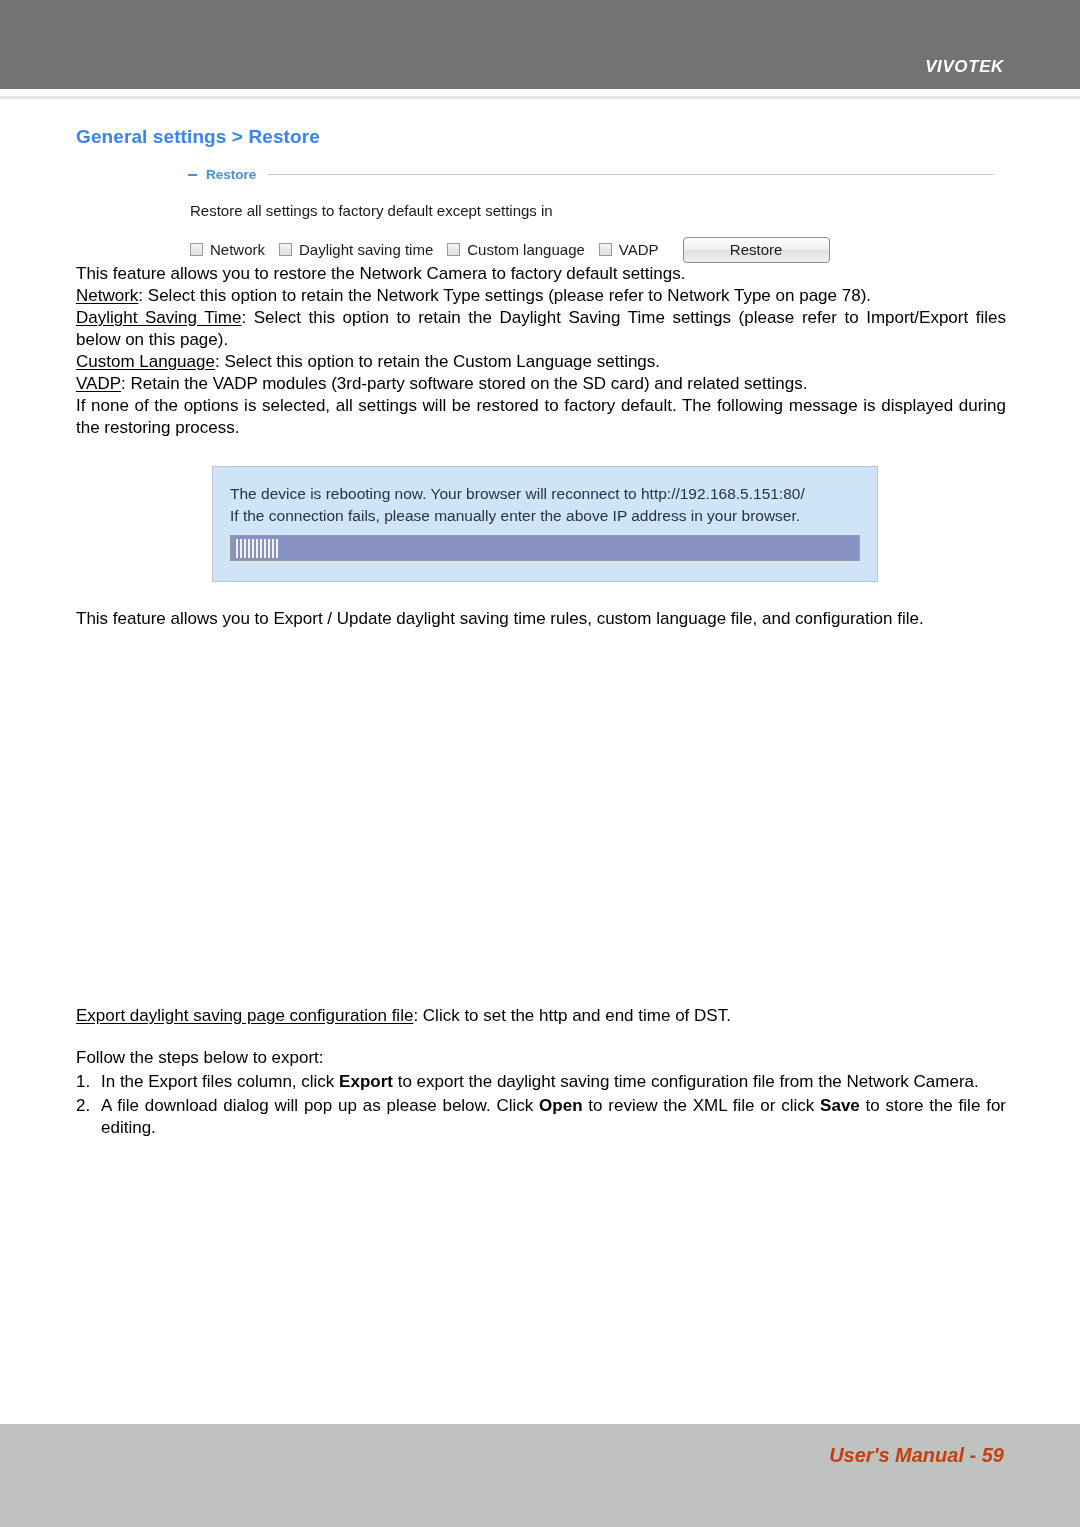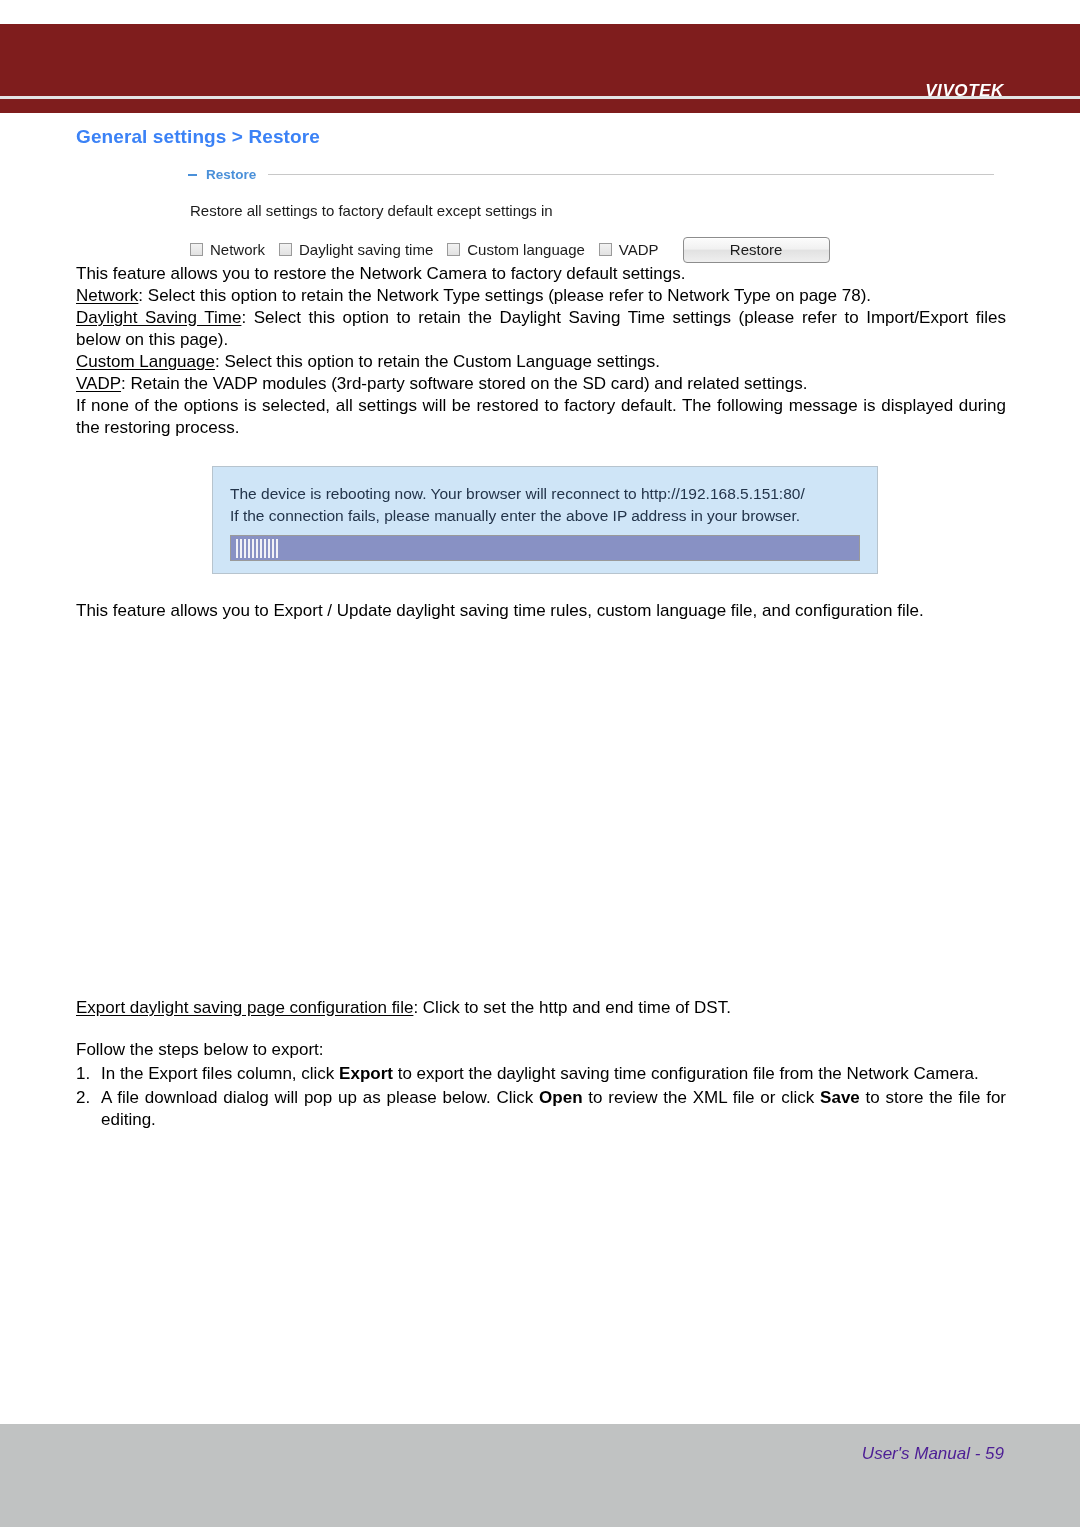--- a/index.html
+++ b/index.html
@@ -15,22 +15,21 @@
     color: #000000;
     overflow: hidden;
   }
 
   
   .header-band {
     position: absolute;
     left: 0; top: 0;
     width: 1080px;
     height: 89px;
-    background: #7f1d1d;
-    margin-top: 24px;
+    background: #737373;
   }
   .brand {
     position: absolute;
     right: 76px;
     top: 58px;
     font-size: 17px;
     font-weight: bold;
     font-style: italic;
     color: #ffffff;
     letter-spacing: 0.6px;
@@ -162,21 +161,21 @@
   
   .reboot-wrap {
     margin-top: 26px;
     margin-left: 136px;
   }
   .reboot-dialog {
     width: 666px;
     box-sizing: border-box;
     border: 1px solid #b7c4ce;
     background: #cfe5f7;
-    padding: 16px 17px 12px 17px;
+    padding: 16px 17px 20px 17px;
   }
   .reboot-line {
     font-size: 15.5px;
     color: #23344a;
     line-height: 1.45;
     white-space: nowrap;
   }
   .progress-outer {
     margin-top: 8px;
     height: 26px;
@@ -234,24 +233,24 @@
     position: absolute;
     left: 0; top: 1424px;
     width: 1080px;
     height: 103px;
     background: #c0c2c2;
   }
   .footer-text {
     position: absolute;
     right: 76px;
     top: 1445px;
-    font-size: 17px;
+    font-size: 20px;
     font-style: italic;
-    font-weight: normal;
-    color: #4c1d95;
+    font-weight: bold;
+    color: #c2410c;
     line-height: 1;
   }
 </style>
 </head>
 <body>
 
 <div class="header-band">
   <div class="brand">VIVOTEK</div>
 </div>
 <div class="header-rule"></div>

